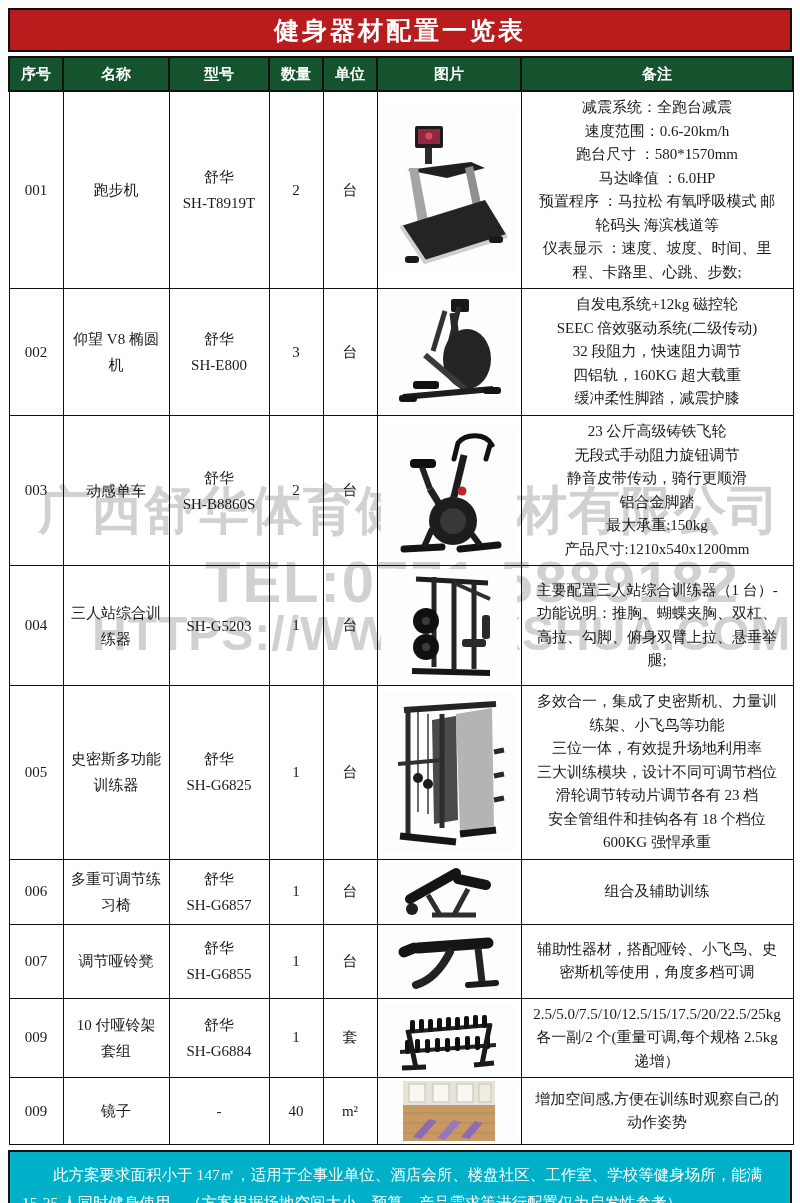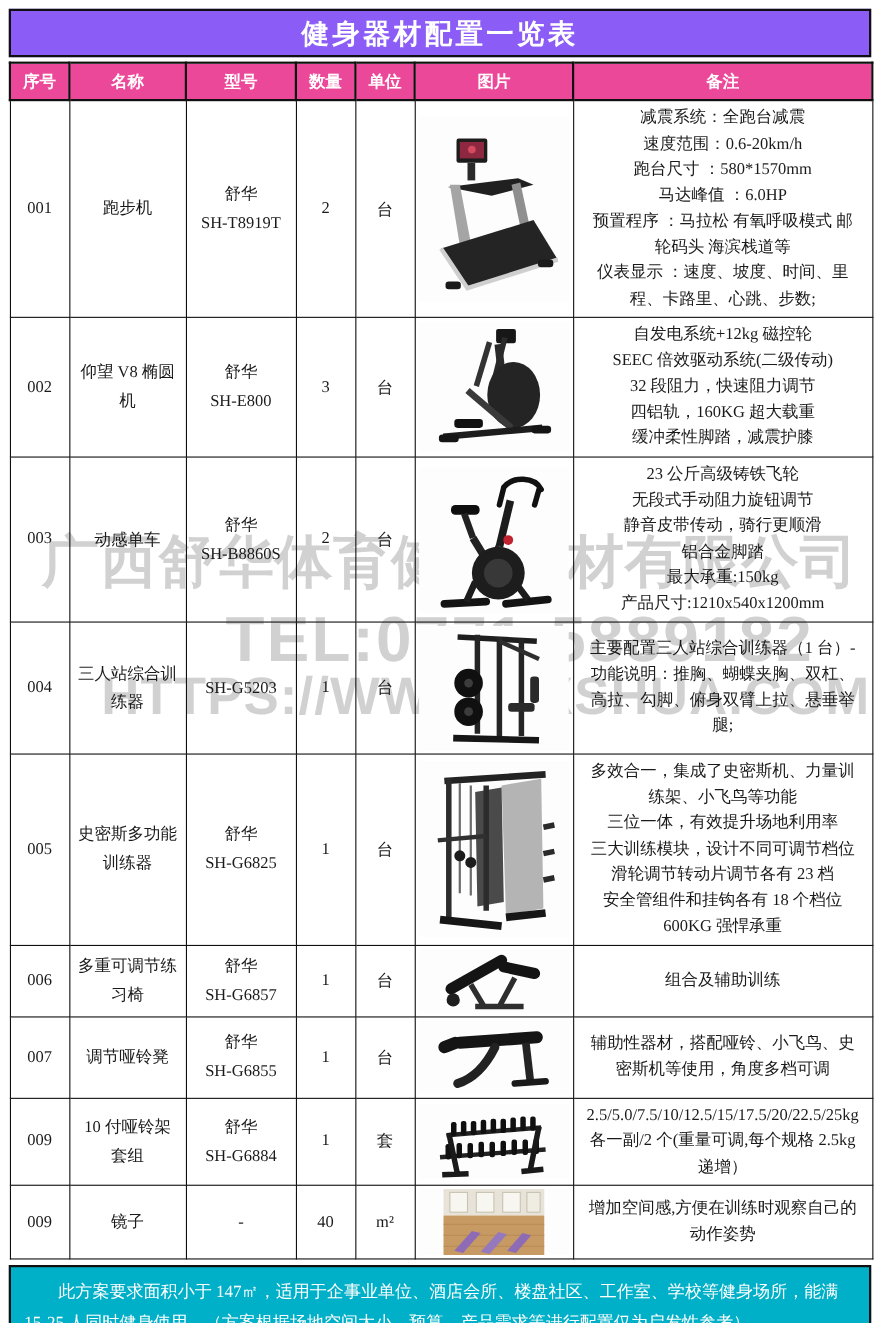--- a/index.html
+++ b/index.html
@@ -27,21 +27,21 @@
   }
   .wm-company { top:476px; left:38px;  font-size:52px; letter-spacing:1px; }
   .wm-phone   { top:548px; left:205px; font-size:58px; letter-spacing:2px; }
   .wm-site    { top:606px; left:92px;  font-size:48px; letter-spacing:1px; }
 
   .layer { position:relative; z-index:1; }
 
   
   .title-bar {
     height:44px;
-    background:#8b5cf6;
+    background:#b91c1c;
     border:2px solid #101010;
     color:#ffffff;
     font-size:25px;
     font-weight:bold;
     letter-spacing:3px;
     display:flex; align-items:center; justify-content:center;
     margin-bottom:4px;
   }
 
   
@@ -53,21 +53,21 @@
   }
   table.equip th, table.equip td {
     border:1px solid #101010;
     text-align:center;
     vertical-align:middle;
     font-size:15px;
     overflow:hidden;
   }
   table.equip thead tr { height:34px; }
   table.equip th {
-    background:#ec4899;
+    background:#14532d;
     color:#ffffff;
     font-weight:bold;
     border:2px solid #101010;
     border-top-width:2px;
   }
   tr.r1 { height:188px; } tr.r2 { height:127px; } tr.r3 { height:140px; }
   tr.r4 { height:120px; } tr.r5 { height:173px; } tr.r6 { height:65px;margin-top:18px;  }
   tr.r7 { height:74px;  } tr.r8 { height:76px;  } tr.r9 { height:67px;  }
 
   td.c-name, td.c-model { line-height:26px; padding:0 6px; }

